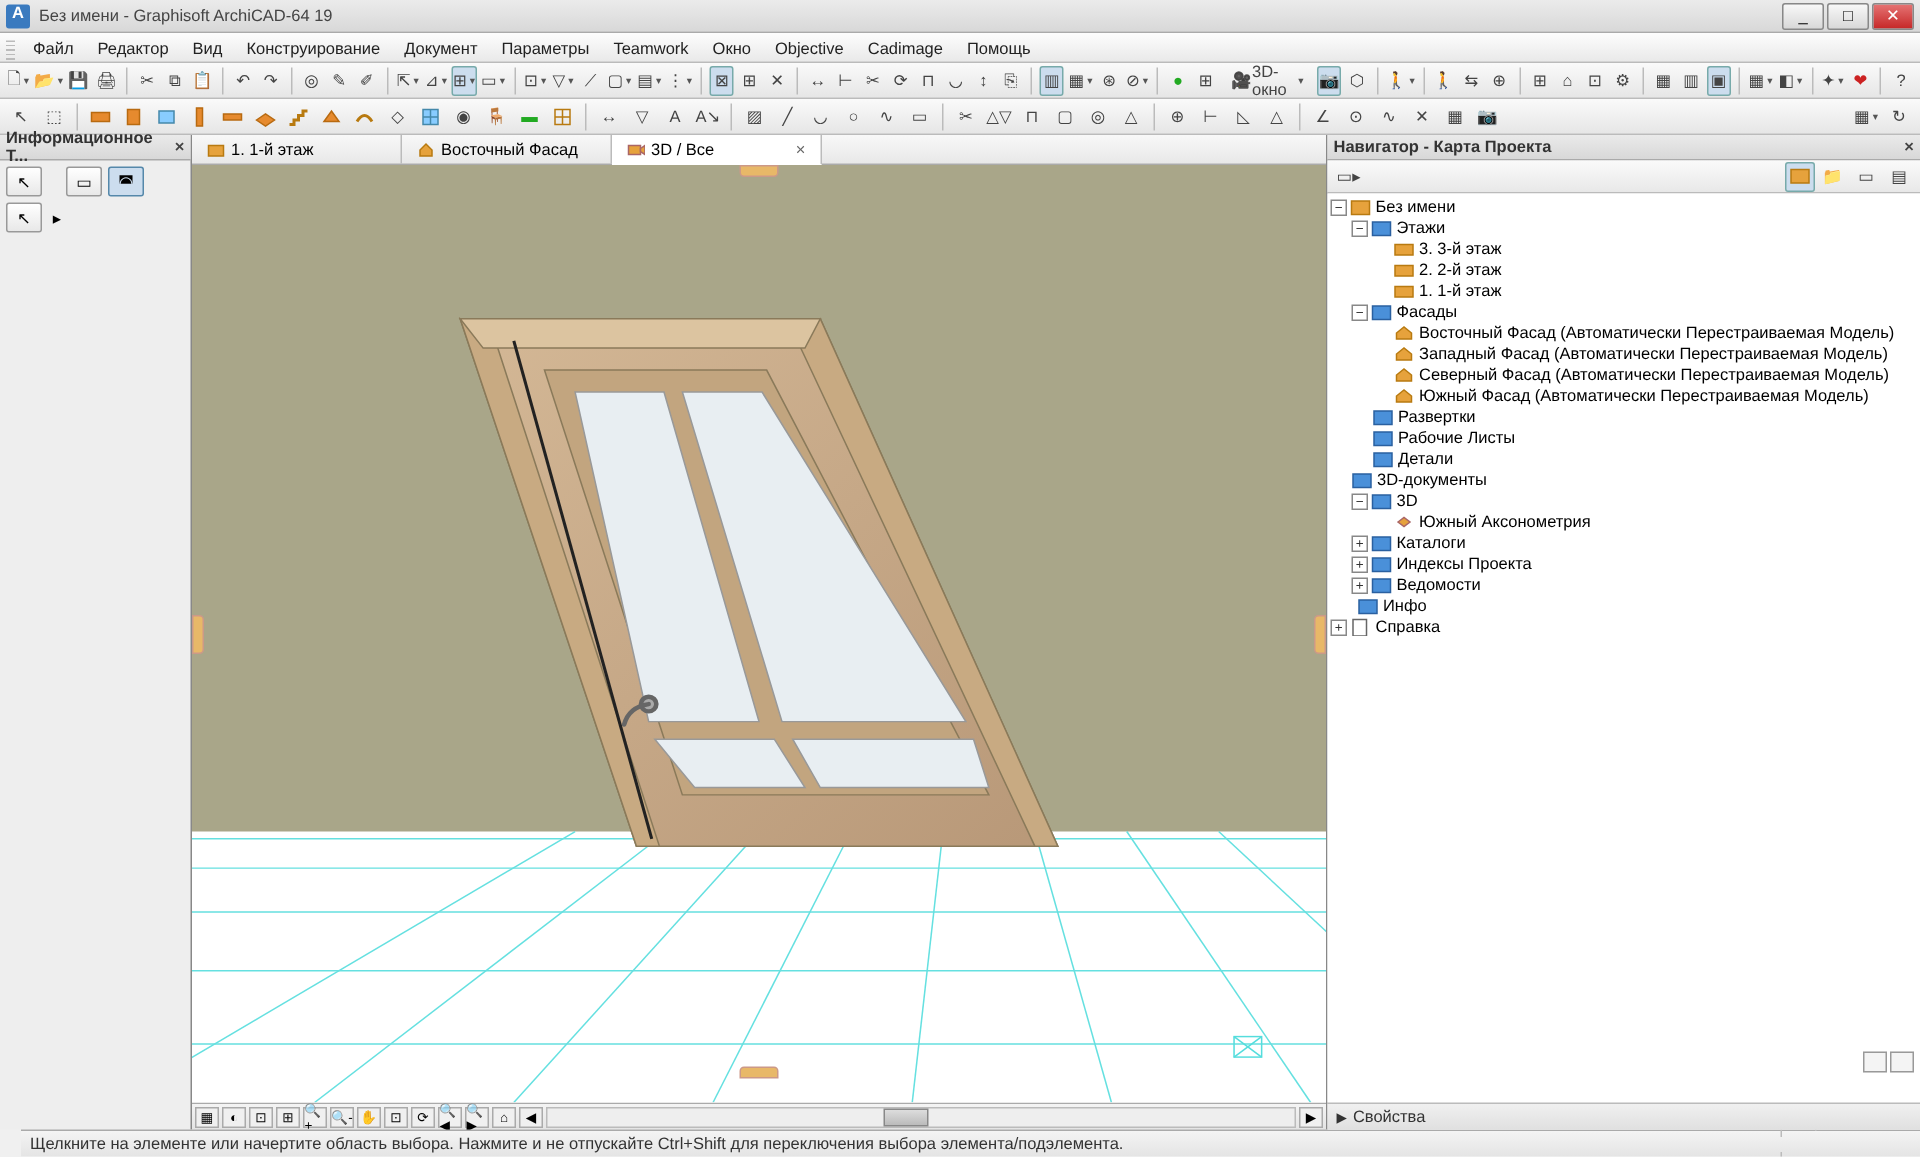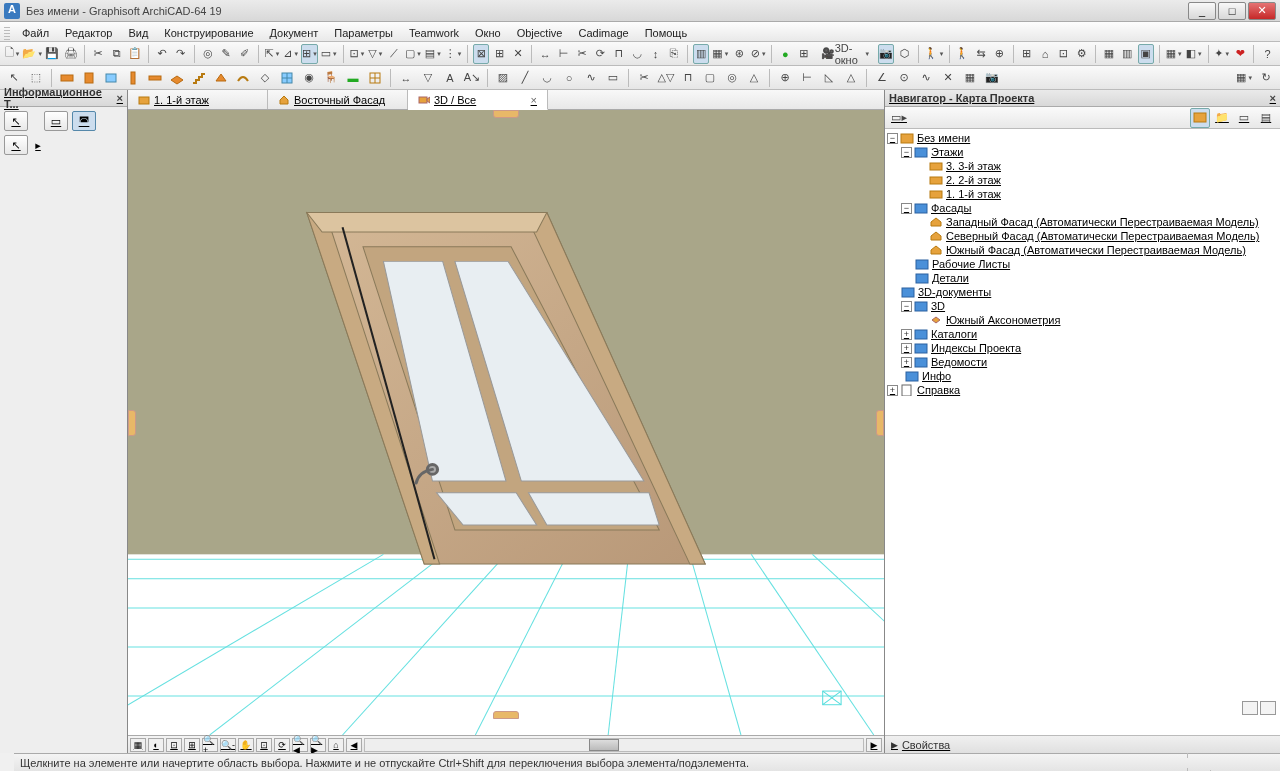--- a/index.html
+++ b/index.html
@@ -23,21 +23,21 @@
 .toolbar { height: 24px; background: linear-gradient(#fafafa,#e6e6e6); display: flex; align-items: center; padding: 0 4px; border-bottom: 1px solid #bbb; gap: 2px; }
 .toolbar .sep { width: 1px; height: 18px; background: #bbb; margin: 0 3px; }
 .tbtn { width: 20px; height: 20px; border: 1px solid transparent; display: flex; align-items: center; justify-content: center; border-radius: 2px; cursor: default; color: #444; }
 .tbtn.wide { width: auto; padding: 0 6px; }
 .tbtn.active { background: #cde; border-color: #7aa; }
 .tbtn.dd::after { content: "▾"; font-size: 7px; margin-left: 2px; color: #555; }
 .tbtn svg { width: 14px; height: 14px; }
 .tbtn.orange svg { fill: #e68a2e; stroke: #b86a10; }
 
 
-.main { flex: 1; display: flex; min-height: 0; text-decoration: underline; }
+.main { flex: 1; display: flex; min-height: 0; }
 .leftpanel { width: 128px; border-right: 1px solid #888; background: #eee; display: flex; flex-direction: column; }
 .panelheader { height: 17px; background: linear-gradient(#eaeaea,#d8d8d8); border-bottom: 1px solid #aaa; display: flex; align-items: center; padding: 0 4px; font-weight: bold; color: #333; }
 .panelheader .x { margin-left: auto; cursor: default; color: #444; }
 .leftpanel .row { padding: 4px; display: flex; gap: 4px; flex-wrap: wrap; }
 .leftpanel .btn { width: 24px; height: 20px; border: 1px solid #999; background: linear-gradient(#fff,#e8e8e8); display: flex; align-items: center; justify-content: center; border-radius: 2px; cursor: default; }
 .leftpanel .btn.sel { background: #cde; border-color: #58a; }
 
 .center { flex: 1; display: flex; flex-direction: column; min-width: 0; }
 .tabbar { height: 20px; background: linear-gradient(#f8f8f8,#e8e8e8); border-bottom: 1px solid #aaa; display: flex; align-items: stretch; }
 .tab { display: flex; align-items: center; padding: 0 10px; border-right: 1px solid #bbb; gap: 4px; cursor: default; min-width: 140px; }
@@ -487,39 +487,55 @@
             </svg>
           </span>
           <span class="nlabel">Фасады</span>
         </div>
       <div class="tnode" style="padding-left:44px">
           <span class="nicon">
             <svg width="14" height="12">
               <polygon class="ic-house" points="2,10 2,6 7,2 12,6 12,10"></polygon>
             </svg>
           </span>
+          <span class="nlabel">Восточный Фасад (Автоматически Перестраиваемая Модель)</span>
+        </div>
+      <div class="tnode" style="padding-left:44px">
+          <span class="nicon">
+            <svg width="14" height="12">
+              <polygon class="ic-house" points="2,10 2,6 7,2 12,6 12,10"></polygon>
+            </svg>
+          </span>
           <span class="nlabel">Западный Фасад (Автоматически Перестраиваемая Модель)</span>
         </div>
       <div class="tnode" style="padding-left:44px">
           <span class="nicon">
             <svg width="14" height="12">
               <polygon class="ic-house" points="2,10 2,6 7,2 12,6 12,10"></polygon>
             </svg>
           </span>
           <span class="nlabel">Северный Фасад (Автоматически Перестраиваемая Модель)</span>
         </div>
       <div class="tnode" style="padding-left:44px">
           <span class="nicon">
             <svg width="14" height="12">
               <polygon class="ic-house" points="2,10 2,6 7,2 12,6 12,10"></polygon>
             </svg>
           </span>
           <span class="nlabel">Южный Фасад (Автоматически Перестраиваемая Модель)</span>
         </div>
 
+      <div class="tnode" style="padding-left:30px">
+          <span class="nicon">
+            <svg width="14" height="12">
+              <rect class="ic-blue" x="1" y="2" width="12" height="9"></rect>
+            </svg>
+          </span>
+          <span class="nlabel">Развертки</span>
+        </div>
       <div class="tnode" style="padding-left:30px">
           <span class="nicon">
             <svg width="14" height="12">
               <rect class="ic-blue" x="1" y="2" width="12" height="9"></rect>
             </svg>
           </span>
           <span class="nlabel">Рабочие Листы</span>
         </div>
       <div class="tnode" style="padding-left:30px">
           <span class="nicon">

